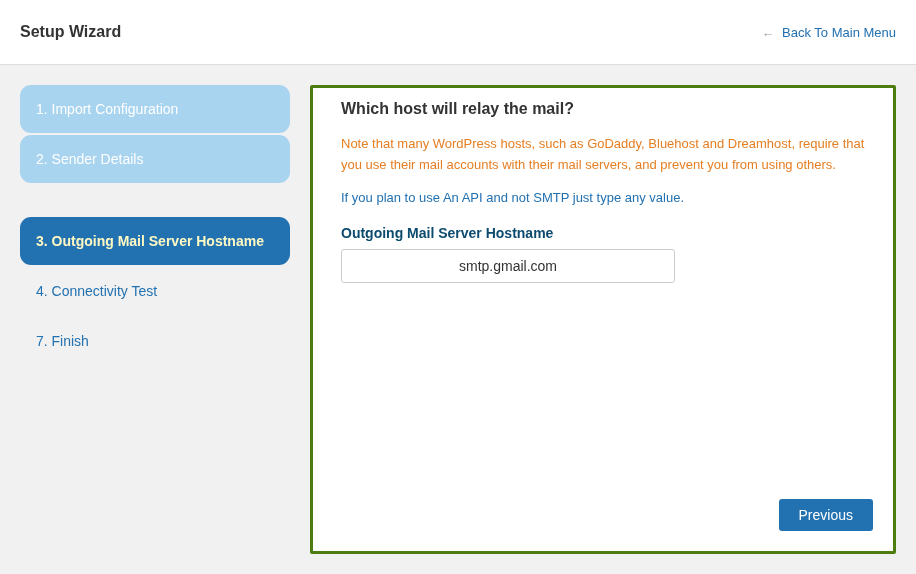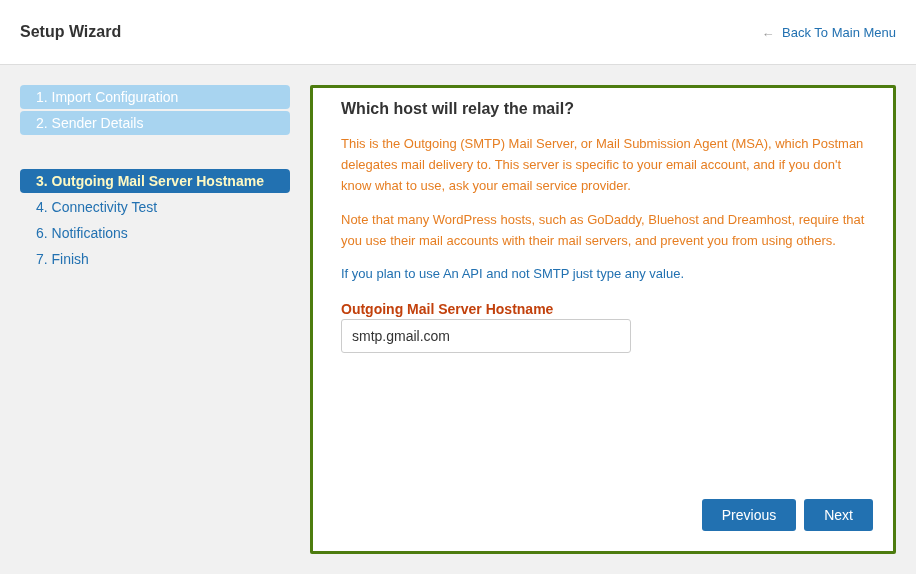--- a/index.html
+++ b/index.html
@@ -51,22 +51,22 @@
     
     .sidebar {
       width: 270px;
       flex-shrink: 0;
       display: flex;
       flex-direction: column;
       gap: 2px;
     }
 
     .sidebar-item {
-      padding: 4px 16px;
-      border-radius: 4px;
+      padding: 16px 16px;
+      border-radius: 11px;
       cursor: pointer;
       font-size: 14px;
     }
 
     .sidebar-item.active {
       background: #2271b1;
       color: #fef9c3;
       font-weight: bold;
       margin-top: 32px;
     }
@@ -117,32 +117,33 @@
       color: #2271b1;
       cursor: pointer;
       font-size: 13px;
       display: block;
       margin-bottom: 20px;
     }
 
     .field-label {
       font-size: 14px;
       font-weight: bold;
-      color: #c2410c;
-      margin-bottom: 2px;
+      color: #0c4a6e;
+      margin-bottom: 8px;
     }
 
     .text-input {
-      width: 290px;
+      width: 334px;
       padding: 8px 10px;
       border: 1px solid #ccc;
       border-radius: 3px;
       font-size: 14px;
       color: #333;
       outline: none;
+      text-align: center;
     }
 
     
     .footer {
       position: absolute;
       bottom: 20px;
       right: 20px;
       display: flex;
       gap: 8px;
     }
@@ -181,39 +182,34 @@
     <div class="sidebar-item completed">
       <span>2. Sender Details</span>
     </div>
     <div class="sidebar-item active">
       <span>3. Outgoing Mail Server Hostname</span>
     </div>
     <div class="sidebar-item inactive">
       <span>4. Connectivity Test</span>
     </div>
     <div class="sidebar-item inactive">
-      <span>6. Notifications</span>
-    </div>
-    <div class="sidebar-item inactive">
       <span>7. Finish</span>
     </div>
   </div>
 
   <div class="content">
     <h2>Which host will relay the mail?</h2>
 
-    <p class="info-text">This is the Outgoing (SMTP) Mail Server, or Mail Submission Agent (MSA), which Postman delegates mail delivery to. This server is specific to your email account, and if you don't know what to use, ask your email service provider.</p>
 
     <p class="note-text">Note that many WordPress hosts, such as GoDaddy, Bluehost and Dreamhost, require that you use their mail accounts with their mail servers, and prevent you from using others.</p>
 
     <a class="api-link">If you plan to use An API and not SMTP just type any value.</a>
 
     <div class="field-label">Outgoing Mail Server Hostname</div>
     <input type="text" class="text-input" value="smtp.gmail.com" placeholder="smtp.gmail.com" style="">
 
     
     <div class="footer">
       <button class="btn btn-primary">Previous</button>
-      <button class="btn btn-primary">Next</button>
     </div>
   </div>
 
 </div>
 
 </body></html>

